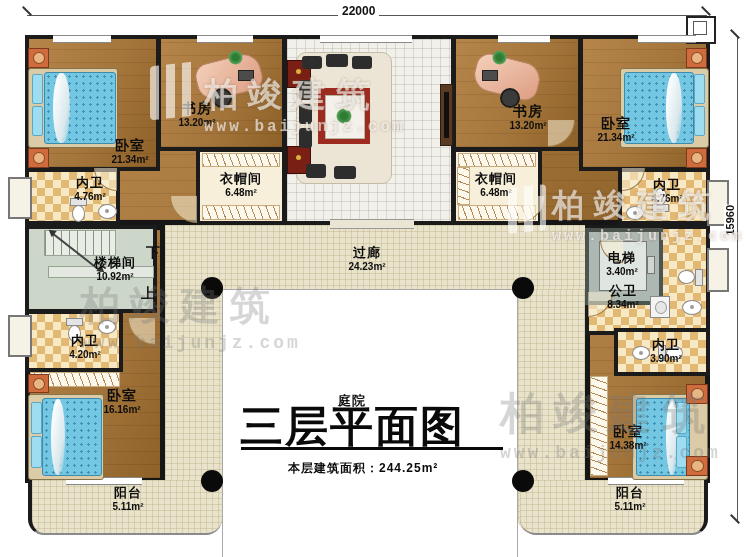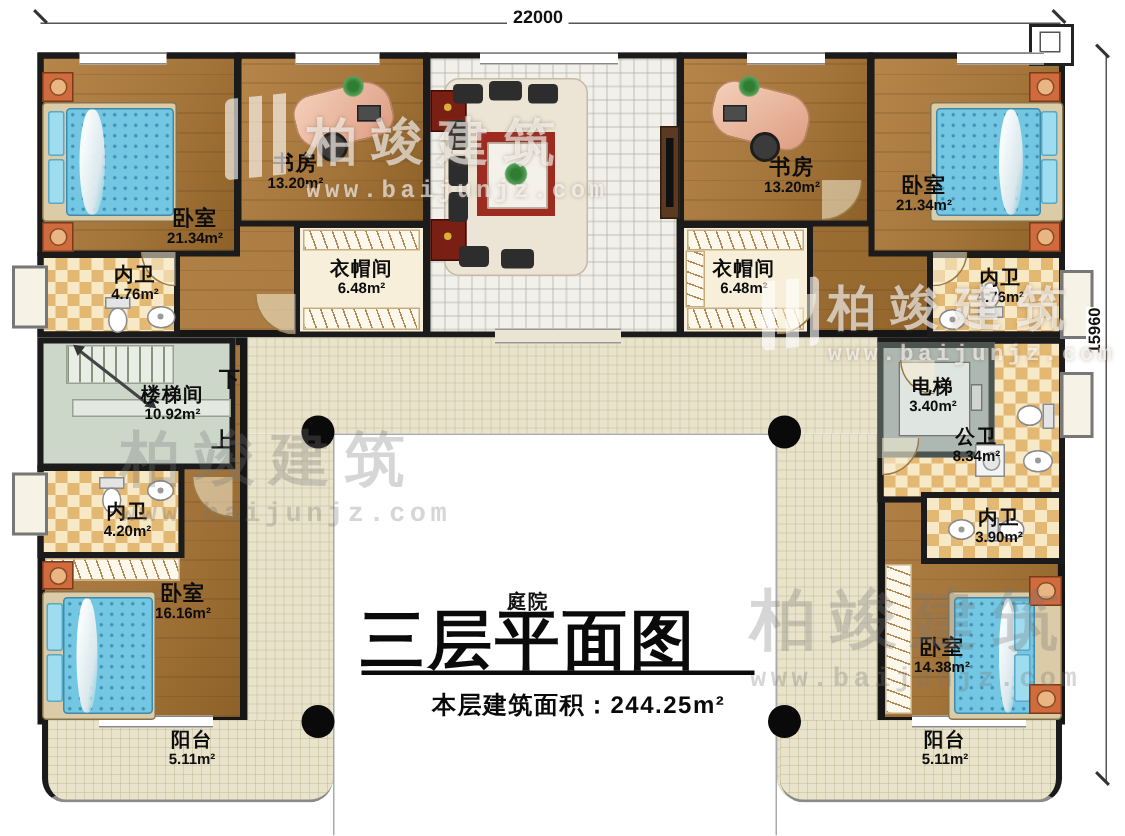--- a/index.html
+++ b/index.html
@@ -70,21 +70,21 @@
   
   .dimline{position:absolute;background:#555;z-index:2;}
   .tick{position:absolute;width:12px;height:2px;background:#333;transform:rotate(45deg);z-index:3;}
   .dimtext{position:absolute;font-size:12px;font-weight:700;background:#fff;padding:0 4px;z-index:3;}
   .dimtextv{position:absolute;font-size:11px;font-weight:700;writing-mode:vertical-rl;transform:rotate(180deg);background:#fff;z-index:3;}
   
   .cylabel{position:absolute;font-size:13px;font-weight:700;z-index:8;letter-spacing:1px;}
   .title-main{position:absolute;font-size:43px;font-weight:700;letter-spacing:2px;z-index:9;color:#0a0a0a;}
   .title-scale{position:absolute;font-size:38px;font-weight:600;letter-spacing:3px;z-index:9;color:#0a0a0a;}
   .title-underline{position:absolute;background:#0a0a0a;z-index:9;}
-  .info-line{position:absolute;font-size:16px;font-weight:700;z-index:9;color:#0a0a0a;letter-spacing:1px;}
+  .info-line{position:absolute;font-size:12px;font-weight:700;z-index:9;color:#0a0a0a;letter-spacing:1px;}
   
   .wm{position:absolute;z-index:8;pointer-events:none;white-space:nowrap;}
   .wm .brand{font-weight:700;letter-spacing:10px;}
   .wm .url{display:block;letter-spacing:3px;font-weight:700;font-family:Liberation Mono, monospace;}
   .wm-white{color:rgba(255,255,255,.62);text-shadow:0 0 3px rgba(120,90,60,.45);}
   .wm-gray{color:rgba(120,120,120,.30);}
   .wmlogo{position:absolute;background:repeating-linear-gradient(90deg,currentColor 0 9px,transparent 9px 16px);border-radius:4px;transform:skewY(-6deg);z-index:8;pointer-events:none;}
 </style>
 </head>
 <body>
@@ -293,25 +293,29 @@
       <span class="ar">6.48m²</span>
     </div>
   <div class="rlabel" style="left:631px;top:178px;width:72px;">
       <span class="nm">内卫</span>
       <span class="ar">4.76m²</span>
     </div>
   <div class="rlabel" style="left:76px;top:256px;width:78px;">
       <span class="nm">楼梯间</span>
       <span class="ar">10.92m²</span>
     </div>
+  <div class="rlabel" style="left:328px;top:246px;width:78px;">
+      <span class="nm">过廊</span>
+      <span class="ar">24.23m²</span>
+    </div>
   <div class="rlabel" style="left:583px;top:251px;width:78px;">
       <span class="nm">电梯</span>
       <span class="ar">3.40m²</span>
     </div>
-  <div class="rlabel" style="left:612px;top:284px;width:78px;">
+  <div class="rlabel" style="left:584px;top:284px;width:78px;">
       <span class="nm">公卫</span>
       <span class="ar">8.34m²</span>
     </div>
   <div class="rlabel" style="left:49px;top:334px;width:72px;">
       <span class="nm">内卫</span>
       <span class="ar">4.20m²</span>
     </div>
   <div class="rlabel" style="left:630px;top:338px;width:72px;">
       <span class="nm">内卫</span>
       <span class="ar">3.90m²</span>

